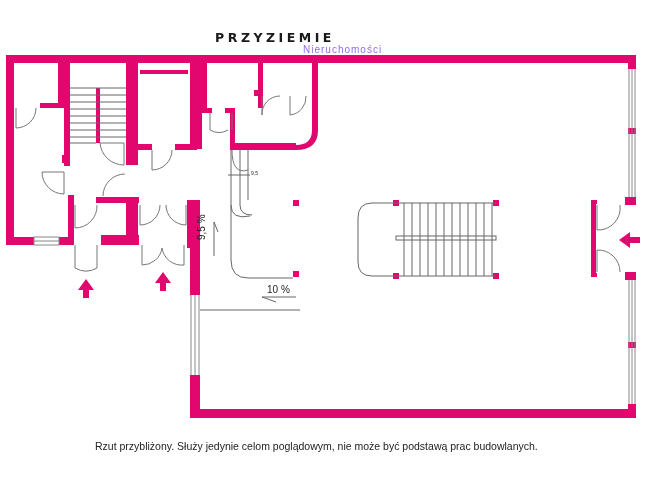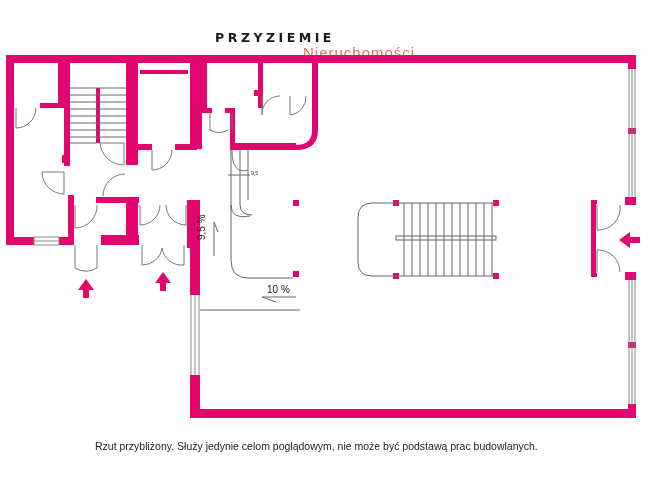--- a/index.html
+++ b/index.html
@@ -1,18 +1,18 @@
 <!DOCTYPE html>
 <html><head>
 <meta charset="utf-8">
 <style>
   html,body{margin:0;padding:0;background:#fff;}
   body{width:654px;height:479px;position:relative;overflow:hidden;font-family:"Liberation Sans",sans-serif;}
   .title{position:absolute;left:0;top:30px;width:540px;text-align:center;font-family:"DejaVu Sans",sans-serif;font-weight:bold;font-size:12.5px;letter-spacing:3.5px;color:#1a1a1a;padding-left:10px;box-sizing:border-box;}
-  .watermark{position:absolute;left:303px;top:44px;font-size:15px;color:#c2410c;letter-spacing:1px;opacity:.7;}
+  .watermark{position:absolute;left:303px;top:44px;font-size:10px;color:#6d28d9;letter-spacing:1px;opacity:.7;}
   .plan{position:absolute;left:0;top:0;}
   .note{position:absolute;left:95px;top:440px;font-size:10.5px;color:#222;text-align:right;}
   .grade{position:absolute;font-size:10px;color:#222;}
 </style>
 </head>
 <body>
 
 <div class="title">PRZYZIEMIE</div>
 <div class="watermark">Nieruchomości</div>
 

